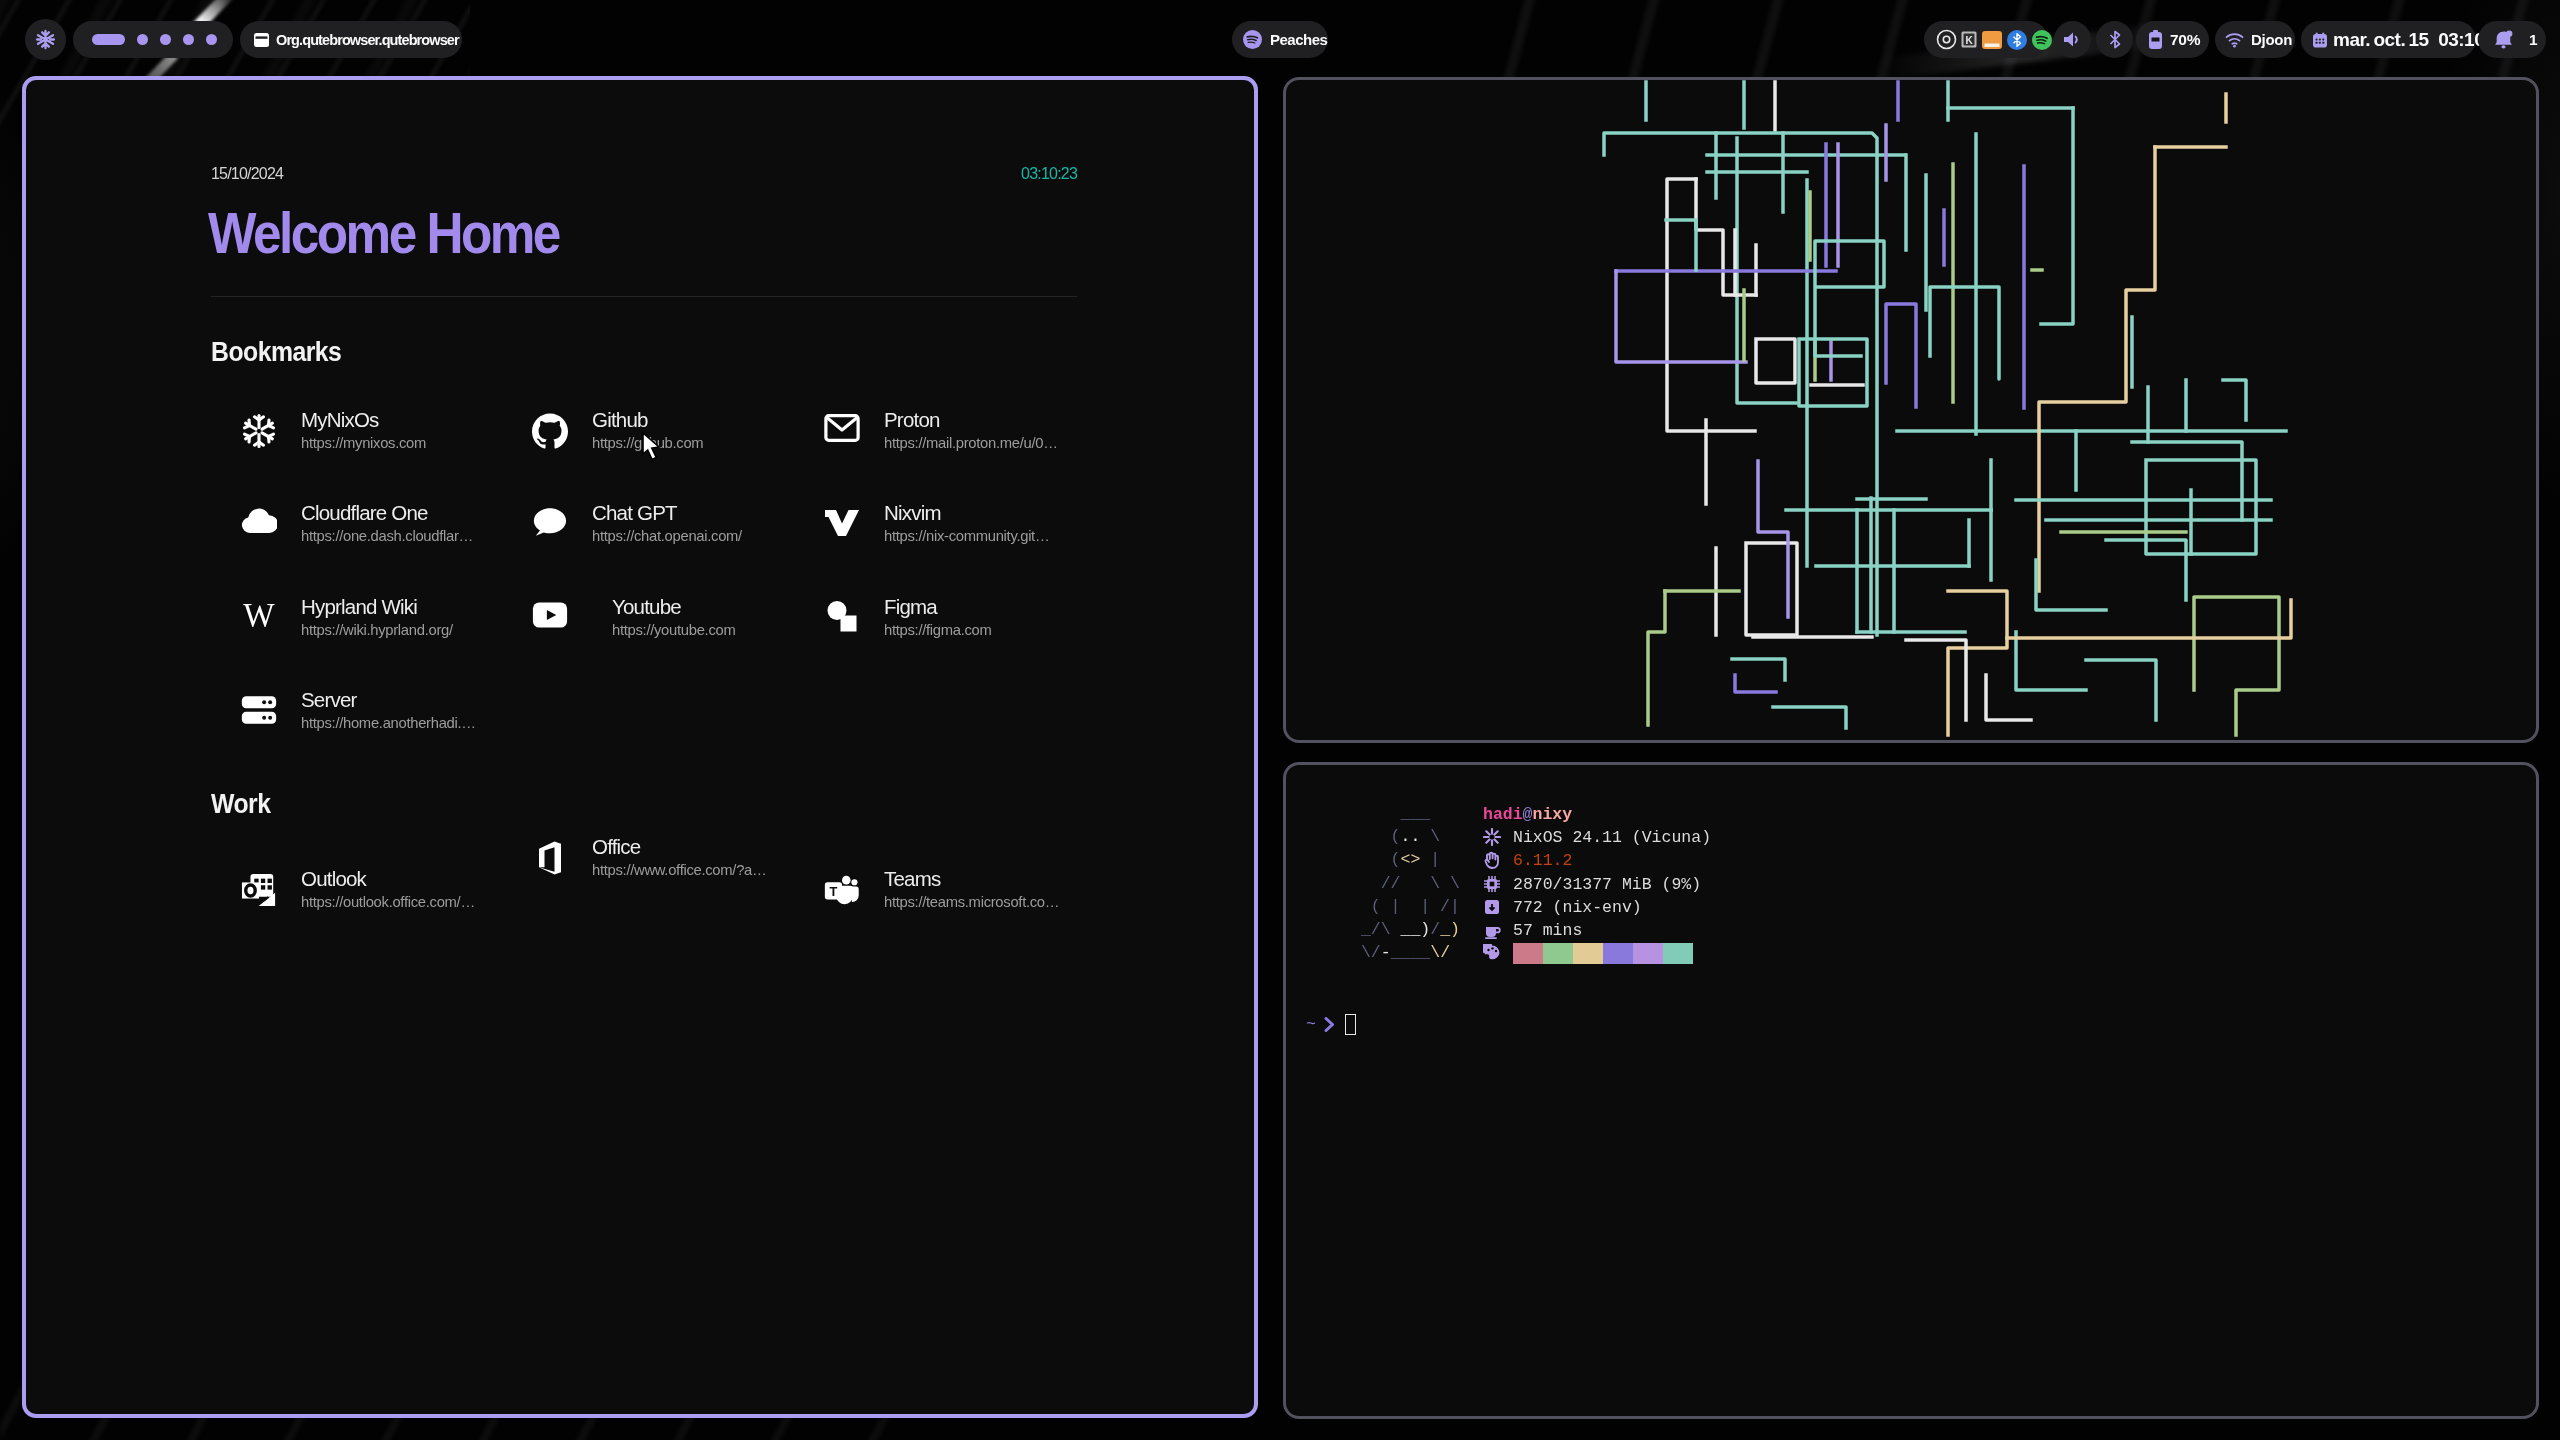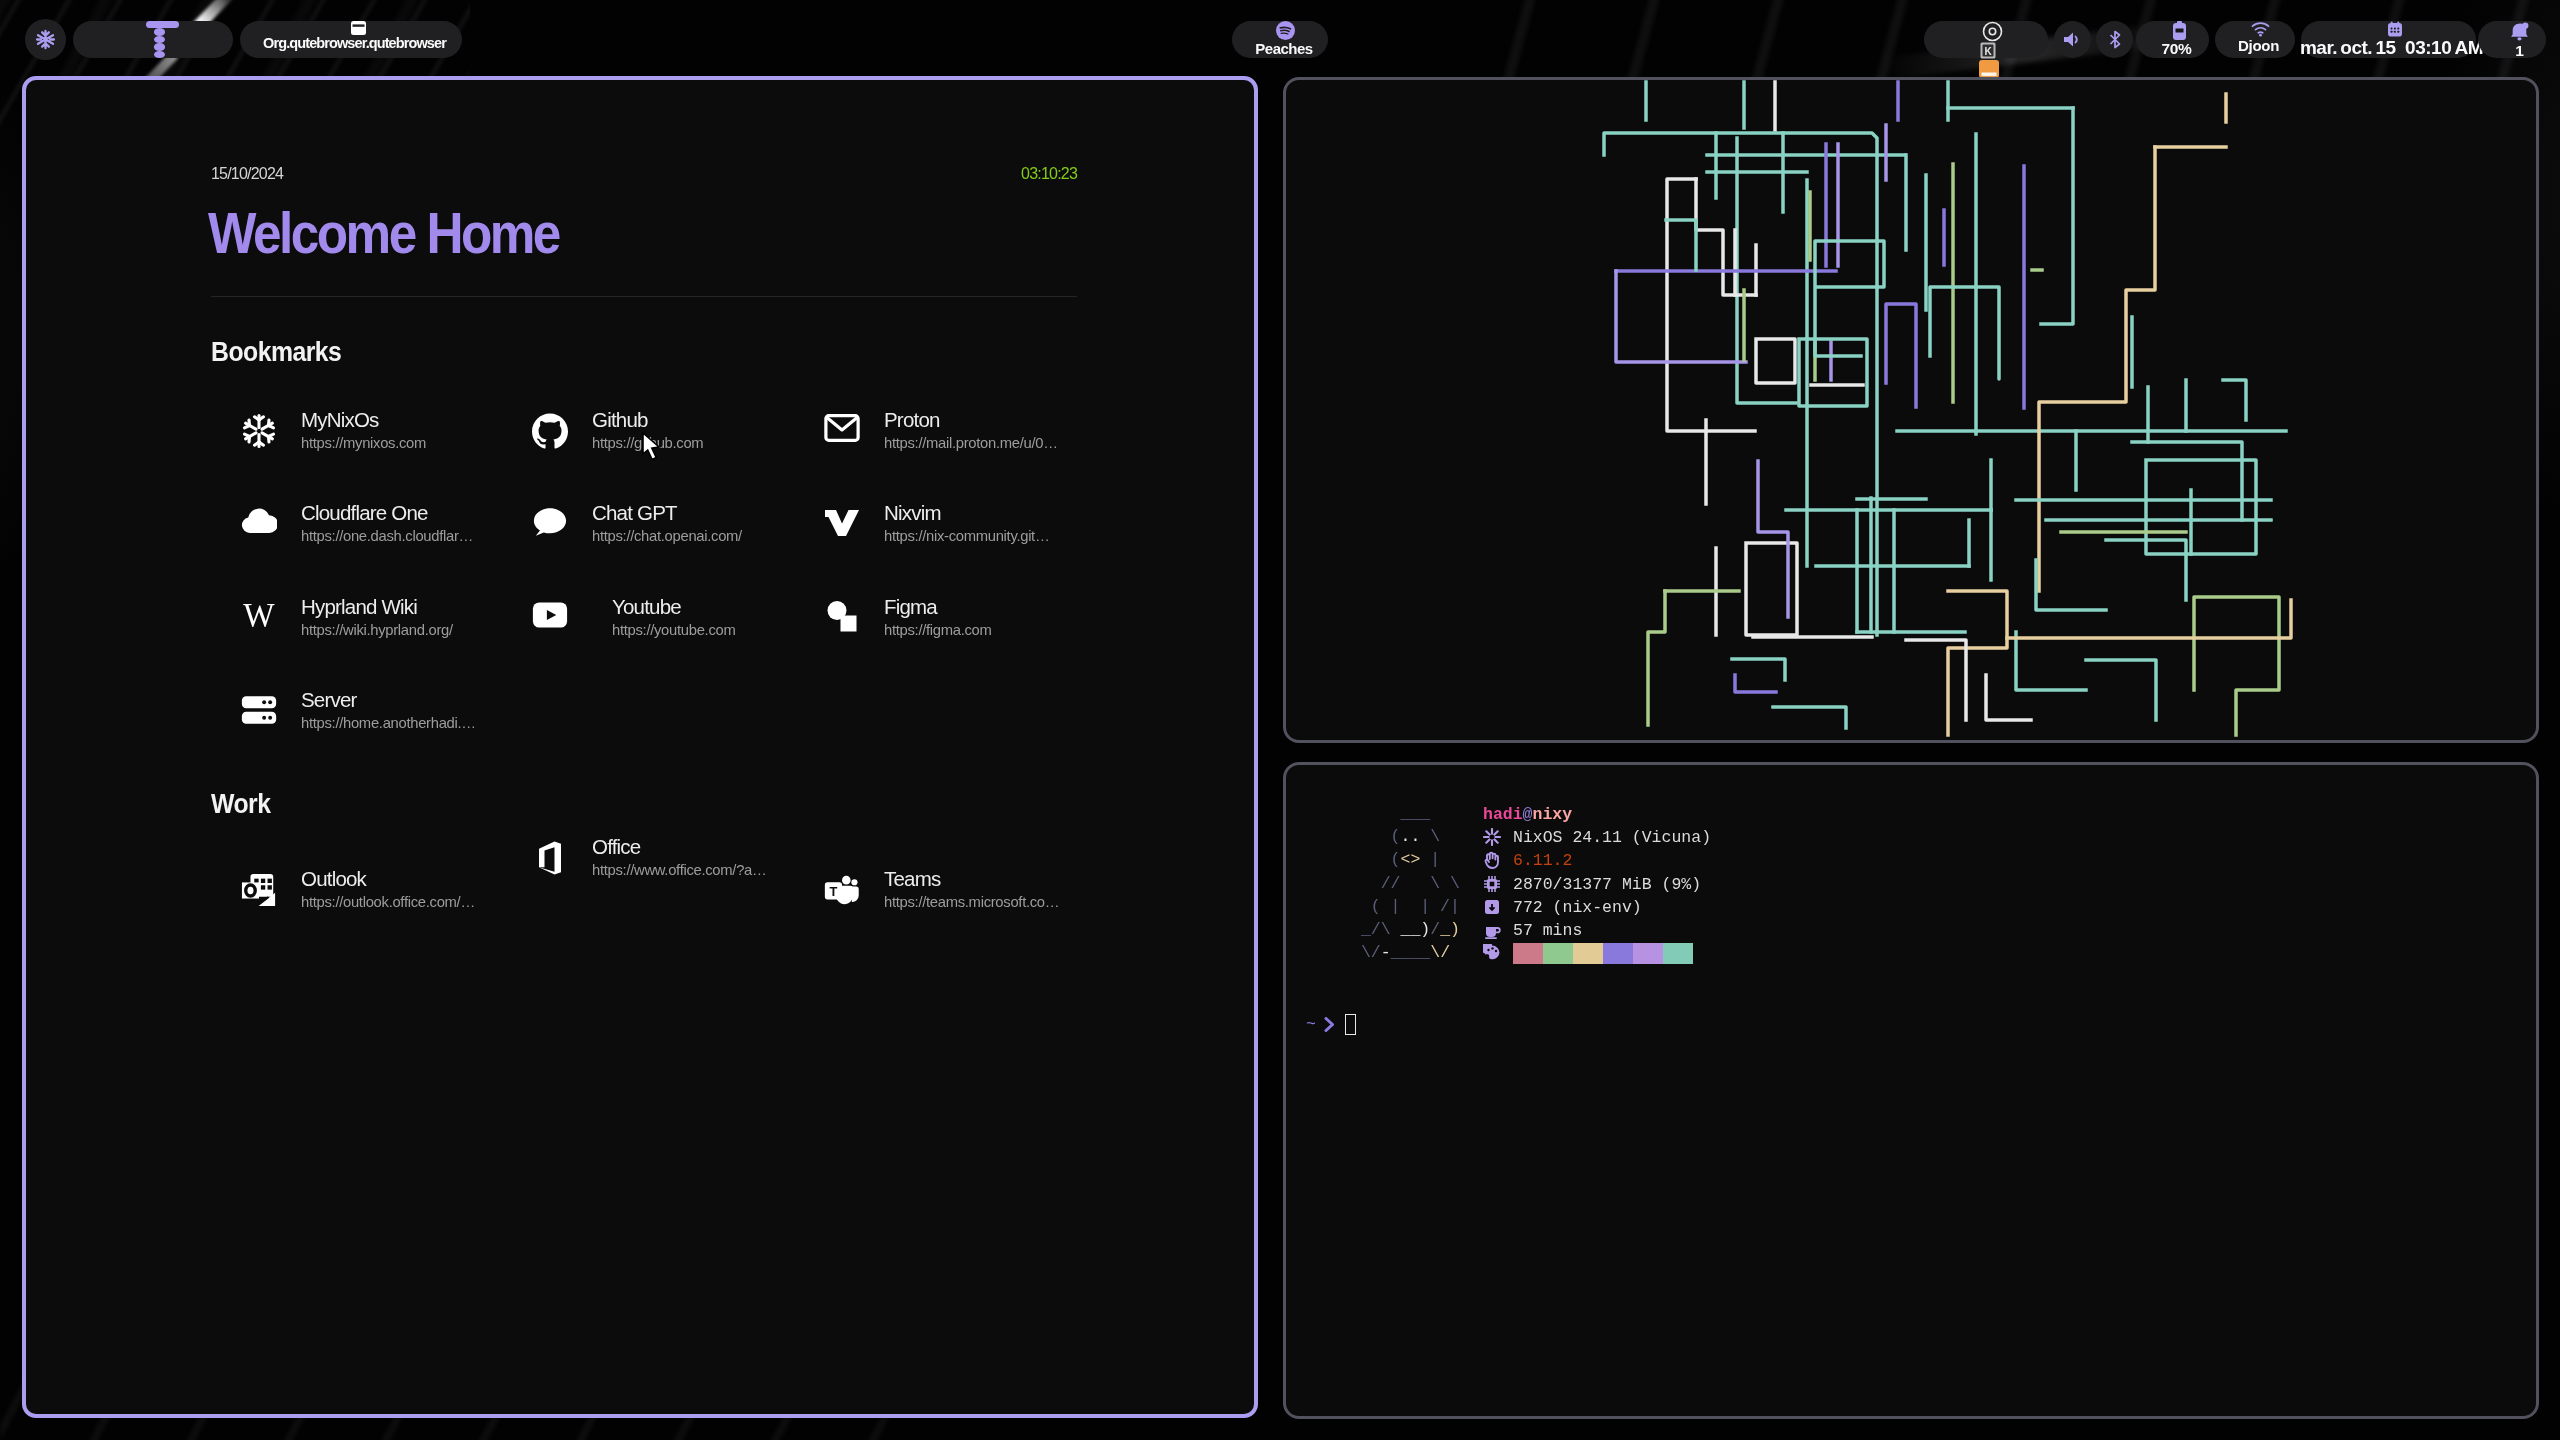--- a/index.html
+++ b/index.html
@@ -1,17 +1,17 @@
 <!DOCTYPE html>
 <html><head>
 <meta charset="utf-8">
 <style>
   html,body{margin:0;padding:0;width:2560px;height:1440px;overflow:hidden;background:#020202;font-family:"Liberation Sans",sans-serif;}
   .abs{position:absolute;}
-  .pill{position:absolute;top:21px;height:37px;background:#202023;border-radius:19px;display:flex;align-items:center;color:#fff;white-space:nowrap;flex-direction:column;}
+  .pill{position:absolute;top:21px;height:37px;background:#202023;border-radius:19px;display:flex;align-items:center;color:#fff;white-space:nowrap;}
   .pill svg{flex:none;}
   .ptext{font-weight:700;font-size:15px;color:#fafafa;letter-spacing:-0.2px;white-space:nowrap;}
   .win{position:absolute;border-radius:14px;overflow:hidden;}
   #qute{left:22px;top:76px;width:1236px;height:1342px;background:#0c0c0d;border:4px solid #ab9df0;box-sizing:border-box;}
   #pipesw{left:1283px;top:77px;width:1256px;height:666px;background:#0b0b0c;border:3px solid #52525f;box-sizing:border-box;border-radius:16px;}
   #fetchw{left:1283px;top:762px;width:1256px;height:657px;background:#0b0b0c;border:3px solid #52525f;box-sizing:border-box;border-radius:16px;}
   .qc{position:absolute;left:185px;width:866px;}
   .heading{color:#f2f2f2;font-weight:700;font-size:28.5px;letter-spacing:-0.6px;}
   .sqz{display:inline-block;transform:scaleX(0.87);transform-origin:0 50%;white-space:nowrap;}
   .bk{position:absolute;display:flex;}
@@ -165,21 +165,21 @@
         <circle cx="14.5" cy="4.5" r="3" fill="#ab9df0"></circle>
       </svg>
     <div class="ptext" style="margin-left:15px;font-size:15.5px;">1</div>
   </div>
 </div>
 
 <div id="qute" class="win">
 
   <div class="qc" style="top:85px;color:#d4d4d4;font-size:16px;letter-spacing:-0.8px;">15/10/2024</div>
 
-  <div class="qc" style="top:85px;color:#84cc16;font-size:16px;letter-spacing:-0.8px;text-align:right;">03:10:23</div>
+  <div class="qc" style="top:85px;color:#14b8a6;font-size:16px;letter-spacing:-0.8px;text-align:right;">03:10:23</div>
 
   <div class="qc" style="top:120px;left:182px;color:#a18aeb;font-weight:700;font-size:57px;letter-spacing:-2.8px;"><span class="sqz" style="transform:scaleX(0.9);">Welcome&nbsp;Home</span></div>
 
   <div class="qc" style="top:216px;height:1px;background:#252527;"></div>
 
   <div class="qc heading" style="top:255px;"><span class="sqz">Bookmarks</span></div>
 
 <div class="bk" style="left:215px;top:333px;">
   <div class="ic">
         <svg width="36" height="36" viewBox="0 0 36 36" style="">

